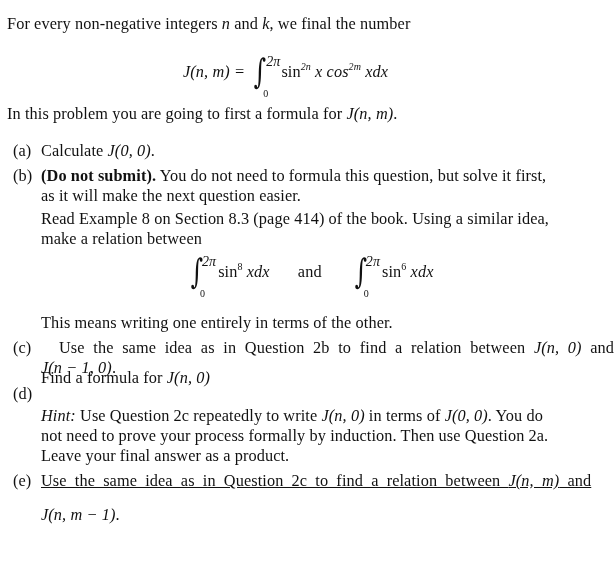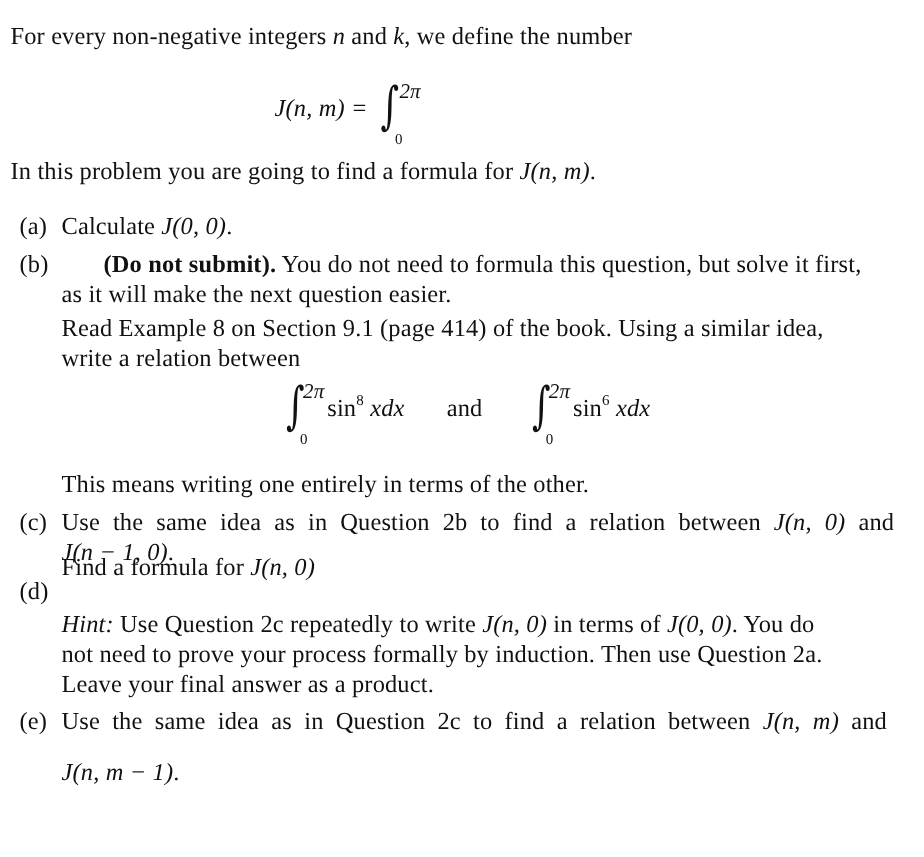--- a/index.html
+++ b/index.html
@@ -4,66 +4,67 @@
   <style>
     html, body { margin: 0; padding: 0; background: #ffffff; }
     body {
       width: 616px; height: 571px; overflow: hidden; position: relative;
       font-family: "DejaVu Serif", "Liberation Serif", serif;
       color: #111; font-size: 14.6px;
     }
     .abs { position: absolute; white-space: nowrap; }
     .line { font-family: "Liberation Serif", serif; font-size: 16.3px; letter-spacing: 0.1px; }
     .m { font-style: italic; }
-    .b { font-weight: bold; margin-left: 28px; }
+    .b { font-weight: bold; }
     .i { font-style: italic; }
     sup { font-size: 10px; vertical-align: 0; position: relative; top: -7px; }
     .intsign {
       font-family: "DejaVu Serif", serif; font-size: 34px; display: inline-block;
       transform: scaleX(0.7); line-height: 1; position: relative; top: 4px;
     }
     .lim-up { position: absolute; font-size: 14px; font-style: italic; font-family: "Liberation Serif", serif; }
     .lim-lo { position: absolute; font-size: 10px; font-family: "Liberation Serif", serif; }
   </style>
 </head>
 <body>
 
 <div class="abs line" style="left:7px; top:14px;">
-  <span>For every non-negative integers </span><span class="m">n</span><span> and </span><span class="m">k</span><span>, we define the number</span>
+  <span>For every non-negative integers </span><span class="m">n</span><span> and </span><span class="m">k</span><span>, we final the number</span>
 </div>
 
 <div class="abs line" style="left:183px; top:56px; height:48px;text-align:center;">
   <span class="m" style="position:relative; top:6px;">J(n, m) =</span>
   <span style="position:relative; display:inline-block; width:28px; height:44px; vertical-align:top;">
     <span class="intsign" style="position:absolute; left:2px; top:-2px;">∫</span>
     <span class="lim-up" style="left:17px; top:-2px;">2π</span>
     <span class="lim-lo" style="left:14px; top:32px;">0</span>
   </span>
+  <span style="position:relative; top:6px;"><span>sin</span><sup class="m">2n</sup><span class="m"> x cos</span><sup class="m">2m</sup><span class="m"> xdx</span></span>
 </div>
 
 <div class="abs line" style="left:7px; top:104px;">
-  <span>In this problem you are going to find a formula for </span><span class="m">J(n, m)</span><span>.</span>
+  <span>In this problem you are going to first a formula for </span><span class="m">J(n, m)</span><span>.</span>
 </div>
 
 <div class="abs line" style="left:13px; top:141px;">
   <span>(a)</span>
 </div>
 <div class="abs line" style="left:41px; top:141px;">
   <span>Calculate </span><span class="m">J(0, 0)</span><span>.</span>
 </div>
 
 <div class="abs line" style="left:13px; top:166px;">
   <span>(b)</span>
 </div>
 <div class="abs line" style="left:41px; top:166px;">
   <span class="b">(Do not submit).</span><span> You do not need to formula this question, but solve it first,</span>
 </div>
 <div class="abs line" style="left:41px; top:186px;">as it will make the next question easier.</div>
-<div class="abs line" style="left:41px; top:209px;">Read Example 8 on Section 9.1 (page 414) of the book.  Using a similar idea,</div>
-<div class="abs line" style="left:41px; top:229px;">write a relation between</div>
+<div class="abs line" style="left:41px; top:209px;">Read Example 8 on Section 8.3 (page 414) of the book.  Using a similar idea,</div>
+<div class="abs line" style="left:41px; top:229px;">make a relation between</div>
 
 <div class="abs line" style="left:188px; top:256px; height:48px;">
   <span style="position:relative; display:inline-block; width:26px; height:44px; vertical-align:top;">
     <span class="intsign" style="position:absolute; left:0px; top:-2px;">∫</span>
     <span class="lim-up" style="left:14px; top:-2px;">2π</span>
     <span class="lim-lo" style="left:12px; top:32px;">0</span>
   </span>
   <span style="position:relative; top:6px;"><span>sin</span><sup>8</sup><span class="m"> xdx</span></span>
   <span style="position:relative; top:6px; margin-left:24px; margin-right:26px;">and</span>
   <span style="position:relative; display:inline-block; width:26px; height:44px; vertical-align:top;">
@@ -72,21 +73,21 @@
     <span class="lim-lo" style="left:12px; top:32px;">0</span>
   </span>
   <span style="position:relative; top:6px;"><span>sin</span><sup>6</sup><span class="m"> xdx</span></span>
 </div>
 
 <div class="abs line" style="left:41px; top:313px;">This means writing one entirely in terms of the other.</div>
 
 <div class="abs line" style="left:13px; top:338px;">
   <span>(c)</span>
 </div>
-<div class="abs line" style="left:41px; top:338px; width:536px; word-spacing:4.5px;">
+<div class="abs line" style="left:59px; top:338px; width:536px; word-spacing:4.5px;">
   <span>Use the same idea as in Question 2b to find a relation between </span><span class="m">J(n, 0)</span><span> and</span>
 </div>
 <div class="abs line" style="left:41px; top:358px;">
   <span class="m">J(n − 1, 0)</span><span>.</span>
 </div>
 
 <div class="abs line" style="left:13px; top:384px;">
   <span>(d)</span>
 </div>
 <div class="abs line" style="left:41px; top:368px;">
@@ -94,18 +95,18 @@
 </div>
 <div class="abs line" style="left:41px; top:406px;">
   <span class="i">Hint:</span><span> Use Question 2c repeatedly to write </span><span class="m">J(n, 0)</span><span> in terms of </span><span class="m">J(0, 0)</span><span>.  You do</span>
 </div>
 <div class="abs line" style="left:41px; top:426px;">not need to prove your process formally by induction.  Then use Question 2a.</div>
 <div class="abs line" style="left:41px; top:446px;">Leave your final answer as a product.</div>
 
 <div class="abs line" style="left:13px; top:471px;">
   <span>(e)</span>
 </div>
-<div class="abs line" style="left:41px; top:471px; word-spacing:4px;">
+<div class="abs line" style="left:41px; top:471px; word-spacing:4px;text-decoration:underline;">
   <span>Use the same idea as in Question 2c to find a relation between </span><span class="m">J(n, m)</span><span> and</span>
 </div>
 <div class="abs line" style="left:41px; top:505px;">
   <span class="m">J(n, m − 1)</span><span>.</span>
 </div>
 
 </body></html>

